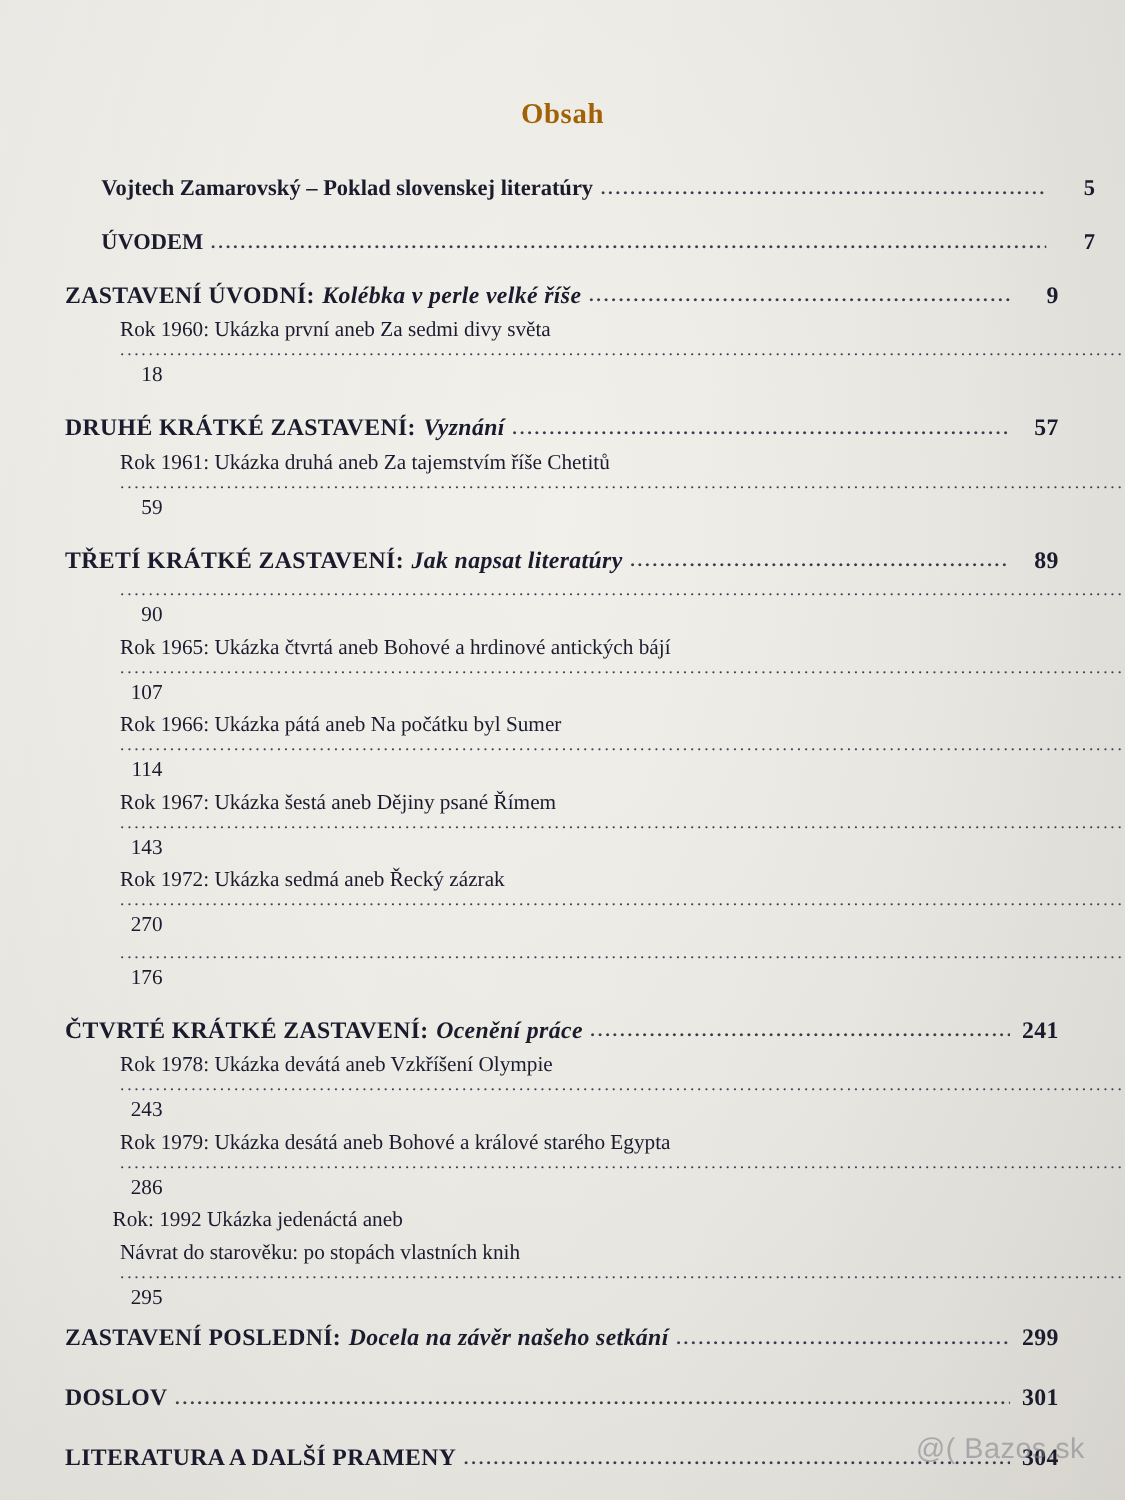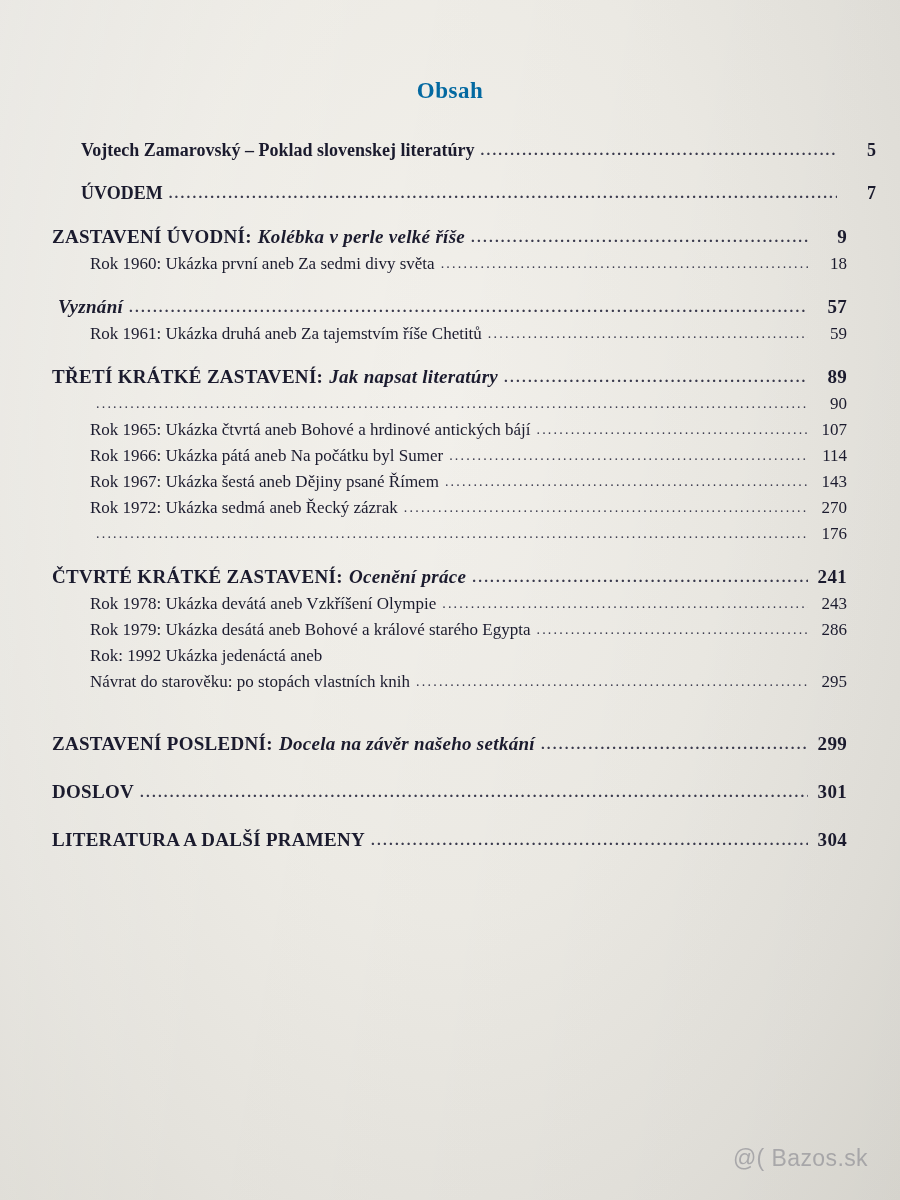--- a/index.html
+++ b/index.html
@@ -36,21 +36,21 @@
     width: 900px;
     height: 1200px;
     padding: 0;
   }
   .toc-title {
     text-align: center;
     font-size: 23px;
     font-weight: bold;
     letter-spacing: 0.5px;
     margin-top: 78px;
-    color: #0369a1;
+    color: #a16207;
   }
   .toc {
     margin: 36px 52px 0 52px;
   }
   .row {
     display: flex;
     align-items: baseline;
     width: 795px;
     color: #1b1b2e;
   }
@@ -98,20 +98,21 @@
   }
   .plain .page-num { font-weight: bold; }
 
   
   .sub {
     font-size: 17px;
     font-weight: normal;
     margin-top: 6px;
     margin-left: 38px;
     width: 757px;
+    flex-direction: column;
   }
   .sub .page-num {
     font-weight: normal;
     font-size: 17px;
   }
   .sub .dots { font-size: 14px; }
 
   .watermark {
     position: absolute;
     right: 32px;
@@ -153,20 +154,21 @@
       <span class="page-num">9</span>
     </div>
 
     <div class="row sub">
       <span class="label">Rok 1960: Ukázka první aneb Za sedmi divy světa</span>
       <span class="dots">........................................................................................................................................................</span>
       <span class="page-num">18</span>
     </div>
 
     <div class="row major">
+      <span class="label">DRUHÉ KRÁTKÉ ZASTAVENÍ:</span>
       <span class="label italic" style="margin-left:6px">Vyznání</span>
       <span class="dots">........................................................................................................................................................</span>
       <span class="page-num">57</span>
     </div>
 
     <div class="row sub">
       <span class="label">Rok 1961: Ukázka druhá aneb Za tajemstvím říše Chetitů</span>
       <span class="dots">........................................................................................................................................................</span>
       <span class="page-num">59</span>
     </div>
@@ -228,21 +230,21 @@
     <div class="row sub">
       <span class="label">Rok: 1992 Ukázka jedenáctá aneb</span>
     </div>
 
     <div class="row sub">
       <span class="label">Návrat do starověku: po stopách vlastních knih</span>
       <span class="dots">........................................................................................................................................................</span>
       <span class="page-num">295</span>
     </div>
 
-    <div class="row major" style="margin-top:41px">
+    <div class="row major" style="margin-top:12px">
       <span class="label">ZASTAVENÍ POSLEDNÍ:</span>
       <span class="label italic" style="margin-left:6px">Docela na závěr našeho setkání</span>
       <span class="dots">........................................................................................................................................................</span>
       <span class="page-num">299</span>
     </div>
 
     <div class="row major" style="margin-top:26px">
       <span class="label">DOSLOV</span>
       <span class="dots">........................................................................................................................................................</span>
       <span class="page-num">301</span>

